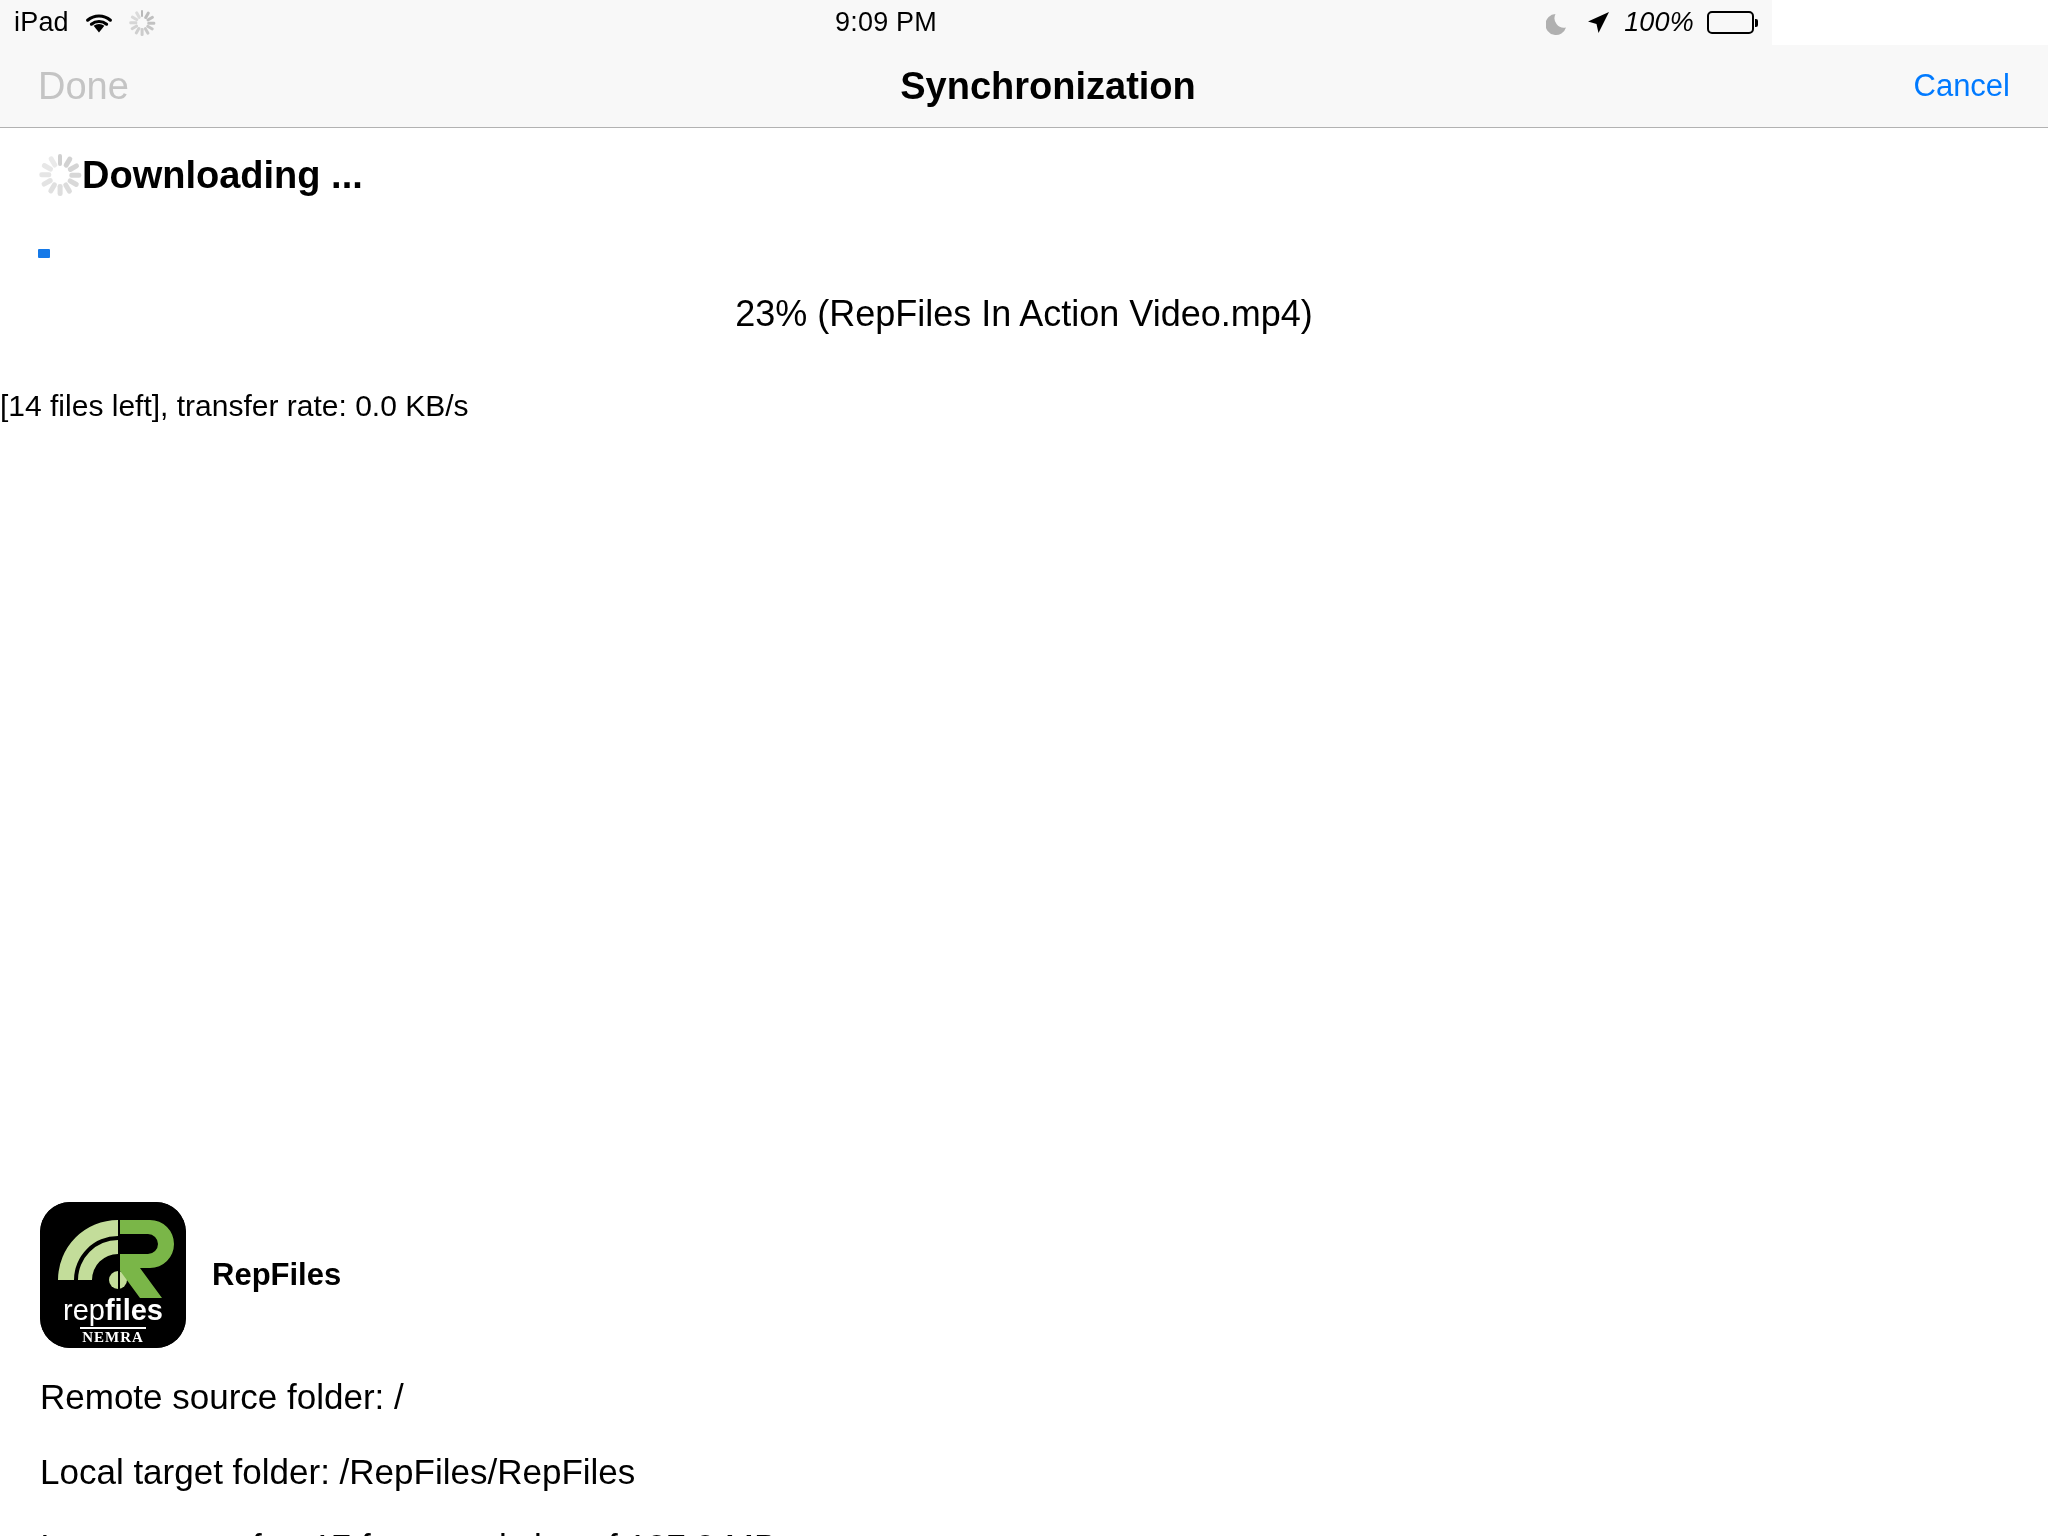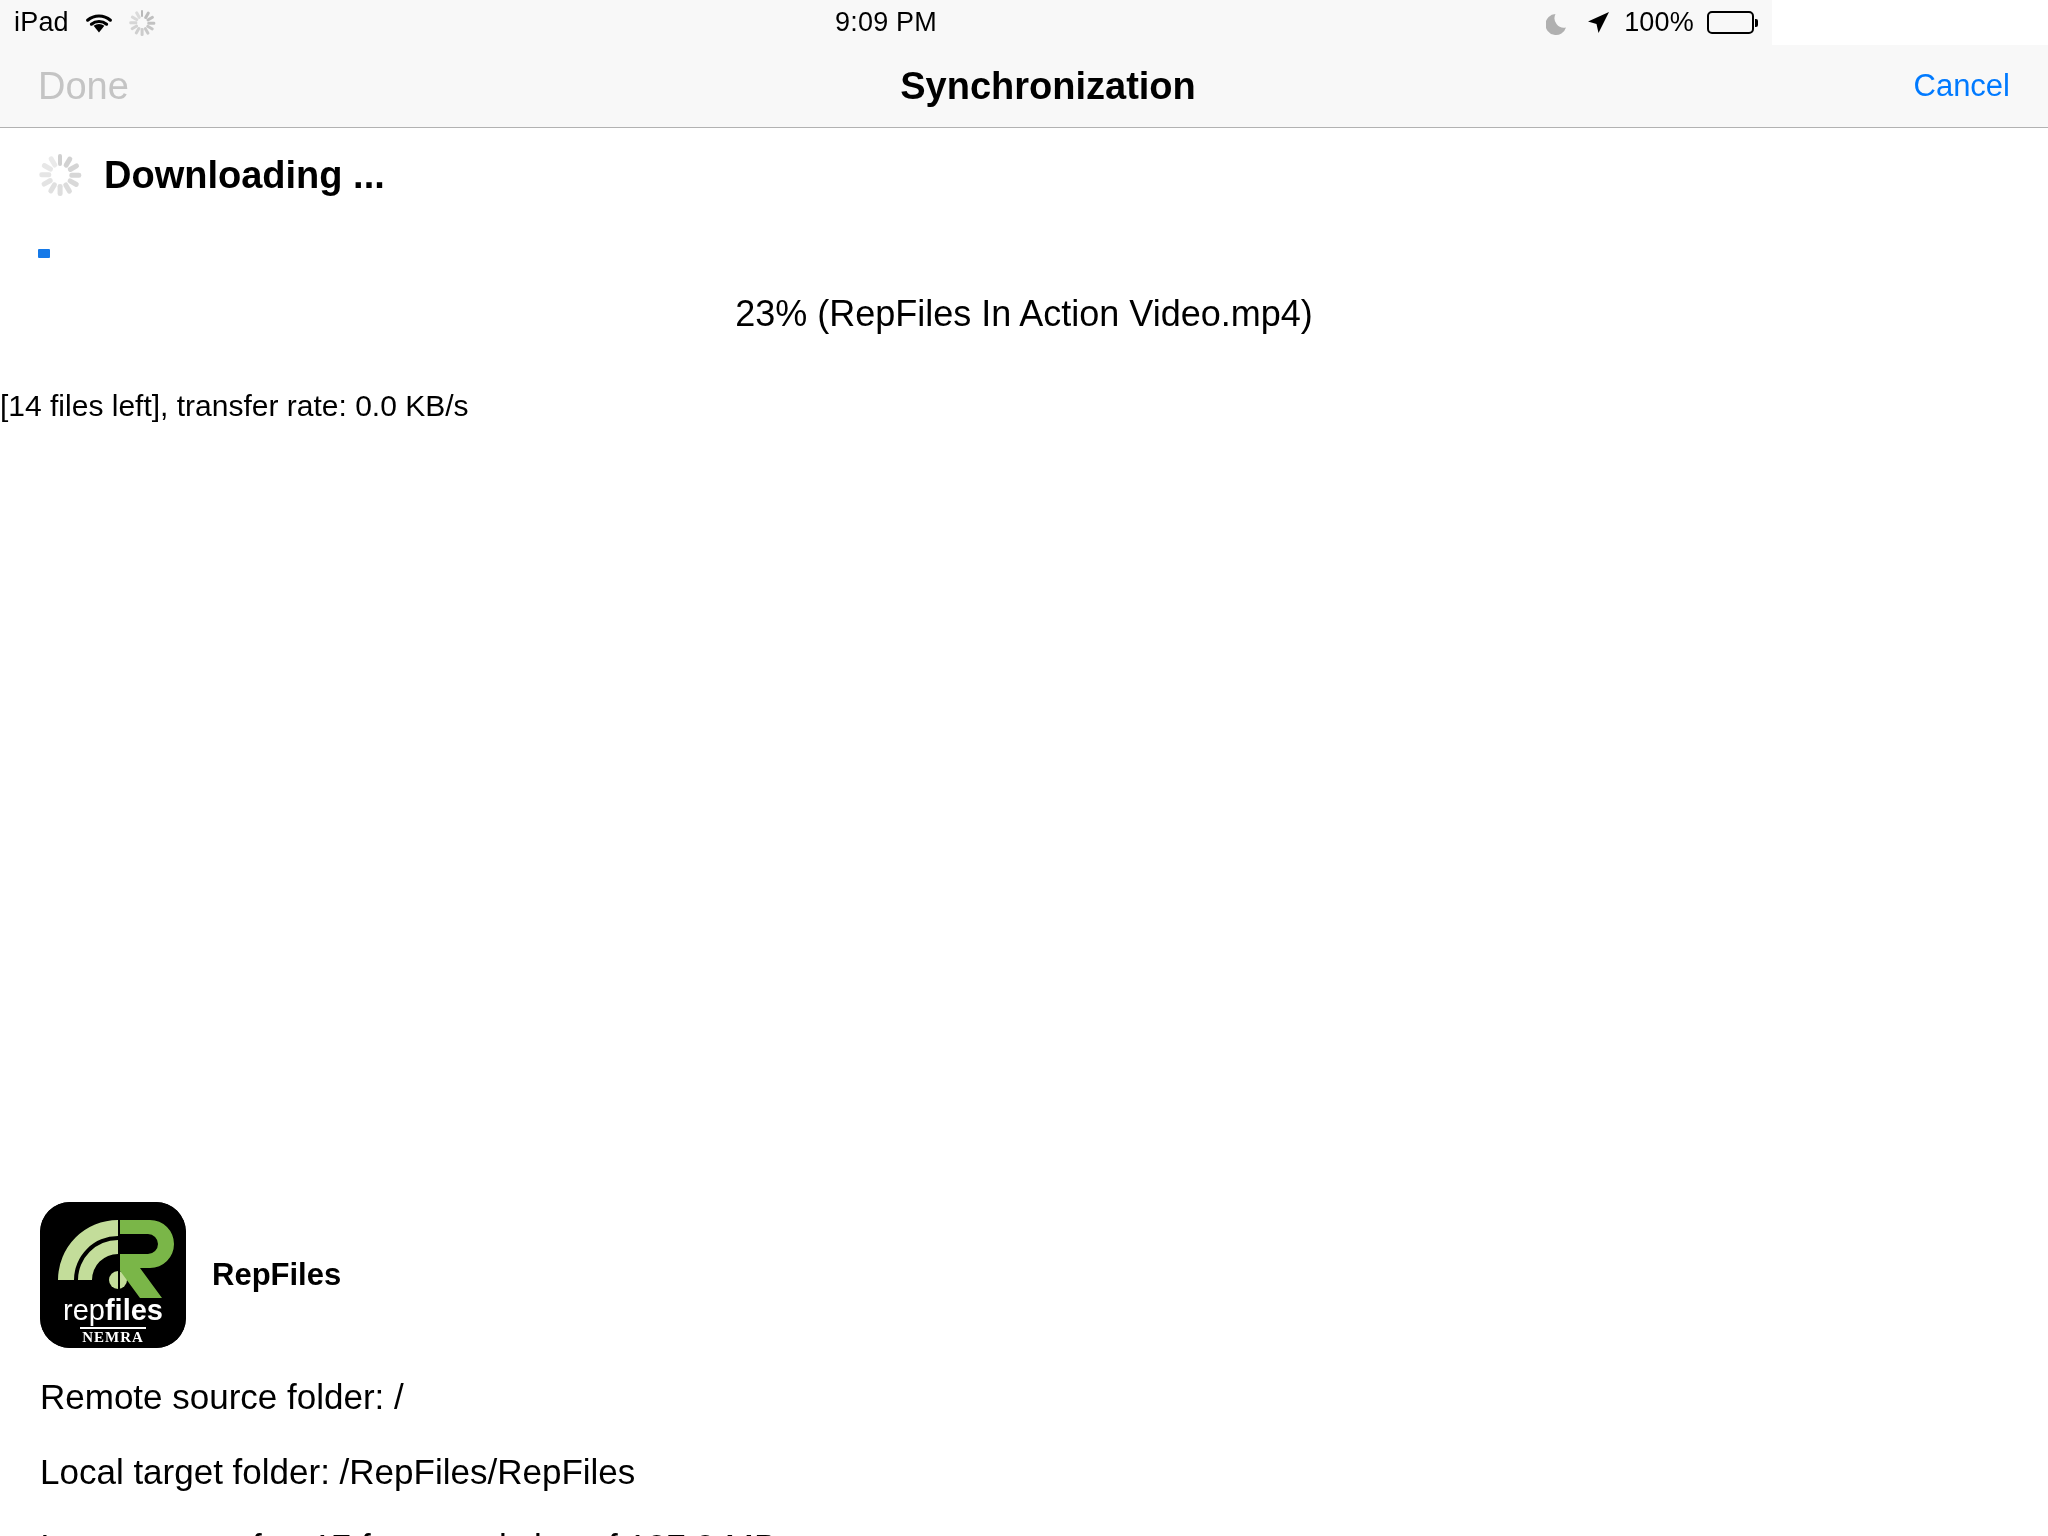--- a/index.html
+++ b/index.html
@@ -41,20 +41,21 @@
     text-align: center;
     font-size: 27px;
     font-weight: 400;
   }
   #status-right {
     position: absolute;
     right: 18px;
     display: flex;
     align-items: center;
     gap: 13px;
+    font-style: italic;
   }
   .sb-text { font-size: 27px; line-height: 1; }
 
   .wifi-icon { width: 32px; height: 24px; display: block; }
   .moon-icon { width: 26px; height: 26px; display: block; }
   .loc-icon  { width: 26px; height: 26px; display: block; }
 
   
   .mini-spinner {
     position: relative;
@@ -142,21 +143,20 @@
     width: 2048px;
     height: 1407px;
   }
 
   #status-row {
     position: absolute;
     left: 38px;
     top: 24px;
     display: flex;
     align-items: center;
-    gap: 22px;
   }
 
   
   .spinner {
     position: relative;
     width: 44px; height: 44px;
   }
   .spinner i {
     position: absolute;
     left: 50%; top: 50%;

